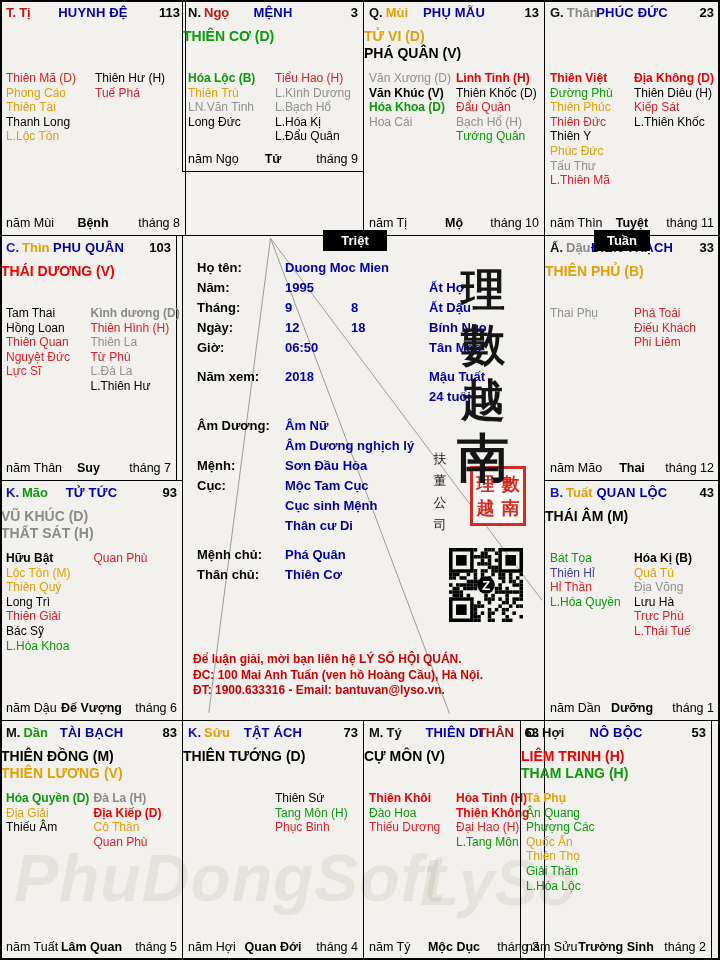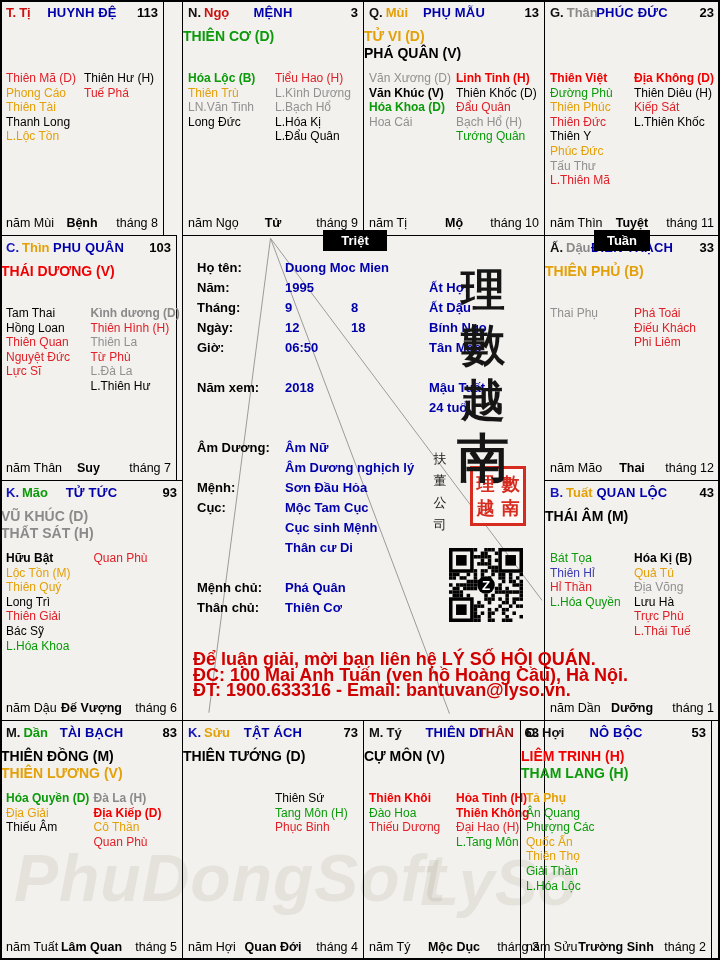--- a/index.html
+++ b/index.html
@@ -2,22 +2,22 @@
 <html><head>
 <meta charset="utf-8">
 <style>
   html,body{margin:0;padding:0;background:#ddd}
   #page{position:relative;width:720px;height:960px;background:#f3f1ed;font-family:"Liberation Sans",sans-serif;overflow:hidden}
   #frame{position:absolute;inset:0;border:2px solid #000;z-index:8;pointer-events:none}
   .wm{position:absolute;font-weight:bold;font-style:italic;color:rgba(70,50,30,0.08);z-index:0;white-space:nowrap}
   #wm1{left:14px;top:840px;font-size:66px;letter-spacing:1px}
   #wm2{left:420px;top:846px;font-size:64px}
   .cell{position:absolute;border:1px solid #000;box-sizing:border-box;z-index:1}
-  .c-ti{left:0;top:0;width:164px;height:236px}
-  .c-ngo{left:182px;top:0;width:182px;height:236px}
+  .c-ti{left:0;top:0;width:186px;height:236px}
+  .c-ngo{left:182px;top:0;width:182px;height:172px}
   .c-mui{left:363px;top:0;width:182px;height:236px}
   .c-than{left:544px;top:0;width:176px;height:236px}
   .c-thin{left:0;top:235px;width:177px;height:246px}
   .c-dau{left:544px;top:235px;width:176px;height:246px}
   .c-mao{left:0;top:480px;width:183px;height:241px}
   .c-tuat{left:544px;top:480px;width:176px;height:241px}
   .c-dan{left:0;top:720px;width:183px;height:240px}
   .c-suu{left:182px;top:720px;width:182px;height:240px}
   .c-ty{left:363px;top:720px;width:182px;height:240px}
   .c-hoi{left:520px;top:720px;width:192px;height:240px}
@@ -42,24 +42,24 @@
   .o{color:#e3a008}.ob{color:#e3a008;font-weight:bold}
   .g{color:#0a9a0a}.gb{color:#0a9a0a;font-weight:bold}
   .y{color:#909090}.yb{color:#8a8a8a;font-weight:bold}
   .n{color:#3b3bb0}
   .tag{position:absolute;background:#000;color:#fff;font-weight:bold;font-size:13px;text-align:center;line-height:21px;z-index:9}
   #triet{left:323px;top:230px;width:64px;height:21px}
   #tuan{left:594px;top:230px;width:56px;height:21px}
   .lines{position:absolute;left:0;top:0;width:100%;height:100%;z-index:0}
   .irows{position:absolute;left:0;top:24px;right:0;z-index:2}
   .irow{display:grid;grid-template-columns:88px 66px 78px auto;padding-left:14px;height:20px;font-size:13px;font-weight:bold}
-  .irow.gap{margin-top:20px}
+  .irow.gap{margin-top:9px}
   .lab{color:#000;white-space:nowrap}
   .val{color:#0000aa;white-space:nowrap}
-  .contact{position:absolute;left:10px;top:416px;z-index:3;color:#d00000;font-weight:bold;font-size:18px;line-height:15.5px;white-space:nowrap}
+  .contact{position:absolute;left:10px;top:416px;z-index:3;color:#d00000;font-weight:bold;font-size:12px;line-height:15.5px;white-space:nowrap}
   .callig{position:absolute;left:264px;top:26px;width:72px;text-align:center;font-family:"DejaVu Serif",serif;color:#151515;z-index:2}
   .cchar{font-size:44px;line-height:55px;font-weight:bold}
   .cchar:last-child{font-size:52px;line-height:62px;position:relative;z-index:2}
   .sidecol{position:absolute;left:249px;top:212px;width:16px;text-align:center;font-size:13px;line-height:22px;font-family:"DejaVu Serif",serif;color:#222;z-index:2}
   .seal{position:absolute;left:287px;top:230px;width:50px;height:54px;border:3px solid #d62b1f;background:rgba(255,250,246,.9);display:grid;grid-template-columns:1fr 1fr;align-content:center;z-index:1}
   .sealchar{color:#d62b1f;font-family:"DejaVu Serif",serif;font-weight:bold;font-size:18px;line-height:24px;text-align:center}
   .qr{position:absolute;left:266px;top:312px;width:74px;height:74px;z-index:2}
 </style>
 </head>
 <body>

